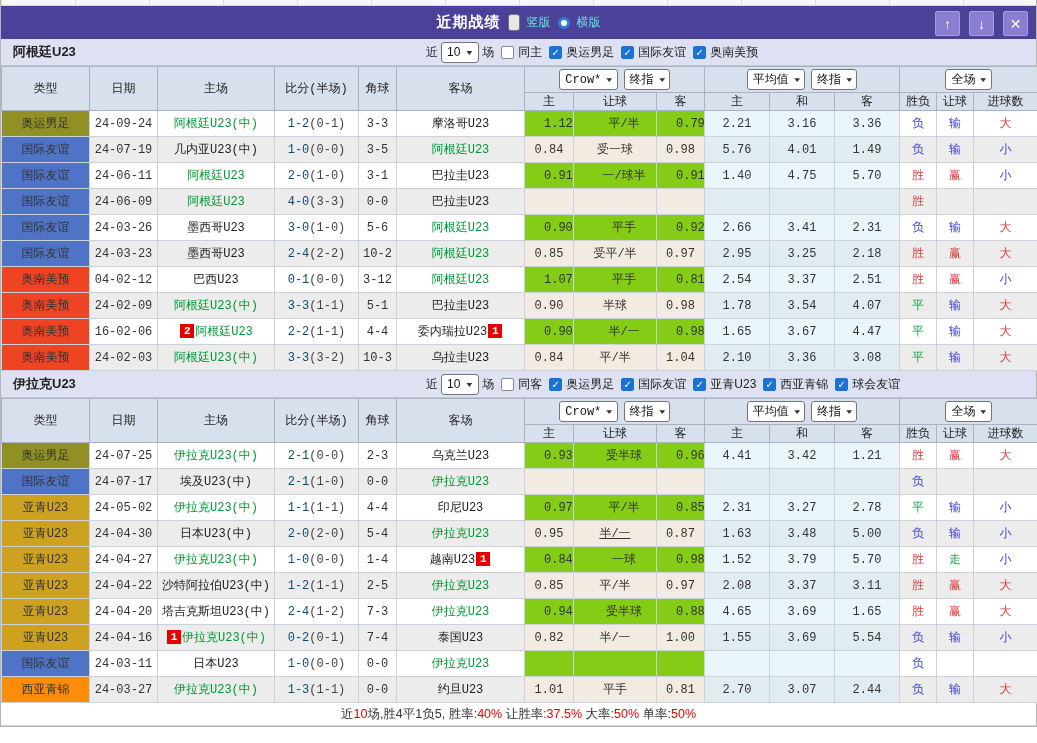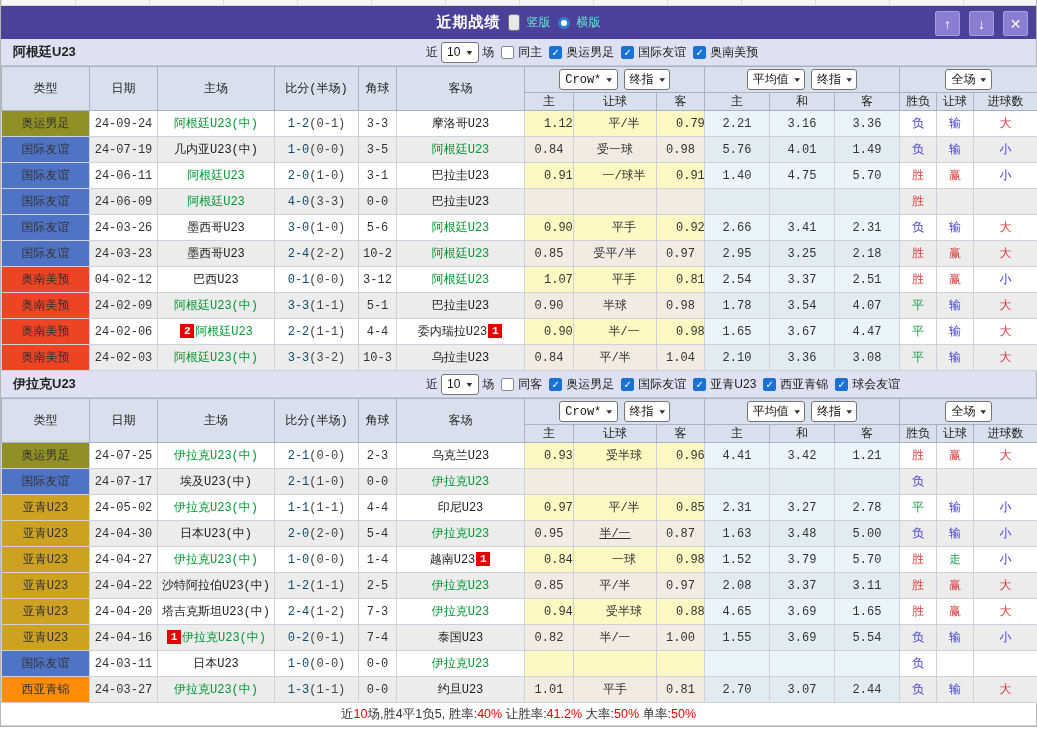--- a/index.html
+++ b/index.html
@@ -33,21 +33,21 @@
   
   table.grid{border-collapse:collapse;table-layout:fixed;width:100%;font-family:Liberation Mono, monospace;}
   .grid th,.grid td{box-sizing:border-box;text-align:center;vertical-align:middle;overflow:hidden;white-space:nowrap;}
   .grid thead th{background:#d7e0ec;border:1px solid #a9b2c0;font-weight:normal;font-size:12px;color:#222;padding:0;}
   .grid thead tr.hr1 th{height:26px;}
   .grid thead tr.hr2 th{height:16px;}
   .grp-inner{display:flex;align-items:center;justify-content:center;gap:6px;}
   .grid tbody tr{height:26px;}
   .grid tbody td{border:1px solid #cdd1da;font-size:12px;color:#333;padding:0 1px;}
   tr.w{background:#fff;} tr.g{background:#ececec;}
-  tr.w td.asian{background:#fef9c3;padding-left:19px;} tr.g td.asian{background:#f1ebe1;}
+  tr.w td.asian{background:#84cc16;padding-left:19px;} tr.g td.asian{background:#f1ebe1;}
   tr.w td.euro{background:#eaf5fa;} tr.g td.euro{background:#e1ecf1;}
   td.typecell{color:#fff;font-size:12px;}
   .tname{color:#222;cursor:pointer;text-decoration:none;}
   .tname.green{color:#009933;}
   .score-main{color:#0c4a6e;} .score-half{color:#444;}
   .badge{display:inline-block;min-width:12px;height:14px;line-height:14px;background:#e50000;color:#fff;
          font-size:11px;font-weight:bold;padding:0 1px;margin:0 1px;vertical-align:1px;}
   .line-red{color:#e0551e;text-decoration:underline;}
   
   .summary{height:22px;line-height:22px;text-align:center;font-size:12.5px;color:#333;background:#fff;border-bottom:1px solid #cdd1da;}
@@ -298,21 +298,21 @@
               <td class="asian">0.98</td>
               <td class="euro">1.78</td>
               <td class="euro">3.54</td>
               <td class="euro">4.07</td>
               <td class="res" style="color: rgb(31, 160, 72);">平</td>
               <td class="res" style="color: rgb(60, 60, 217);">输</td>
               <td class="res" style="color: rgb(217, 64, 64);">大</td>
             </tr>
             <tr class="w">
               <td class="typecell" style="background: rgb(238, 68, 35);">奥南美预</td>
-              <td>24-02-06</td>
+              <td>16-02-06</td>
               <td><span class="badge">2</span><span class="tname green">阿根廷U23</span></td>
               <td><span class="score-main">2-2</span><span class="score-half">(1-1)</span></td>
               <td>4-4</td>
               <td><span class="tname">委内瑞拉U23</span><span class="badge">1</span></td>
               <td class="asian">0.90</td>
               <td class="asian">半/一</td>
               <td class="asian">0.98</td>
               <td class="euro">1.65</td>
               <td class="euro">3.67</td>
               <td class="euro">4.47</td>
@@ -601,16 +601,16 @@
               <td class="asian">0.81</td>
               <td class="euro">2.70</td>
               <td class="euro">3.07</td>
               <td class="euro">2.44</td>
               <td class="res" style="color: rgb(60, 60, 217);">负</td>
               <td class="res" style="color: rgb(60, 60, 217);">输</td>
               <td class="res" style="color: rgb(217, 64, 64);">大</td>
             </tr>
           </tbody>
         </table>
-        <div class="summary"><span>近</span><span class="red">10</span><span>场,胜4平1负5, 胜率:</span><span class="red">40%</span><span> 让胜率:</span><span class="red">41.2%</span><span> 大率:</span><span class="red">50%</span><span> 单率:</span><span class="red">50%</span></div>
+        <div class="summary"><span>近</span><span class="red">10</span><span>场,胜4平1负5, 胜率:</span><span class="red">40%</span><span> 让胜率:</span><span class="red">37.5%</span><span> 大率:</span><span class="red">50%</span><span> 单率:</span><span class="red">50%</span></div>
       </section>
     </div>
 </div>
 
 </body></html>

